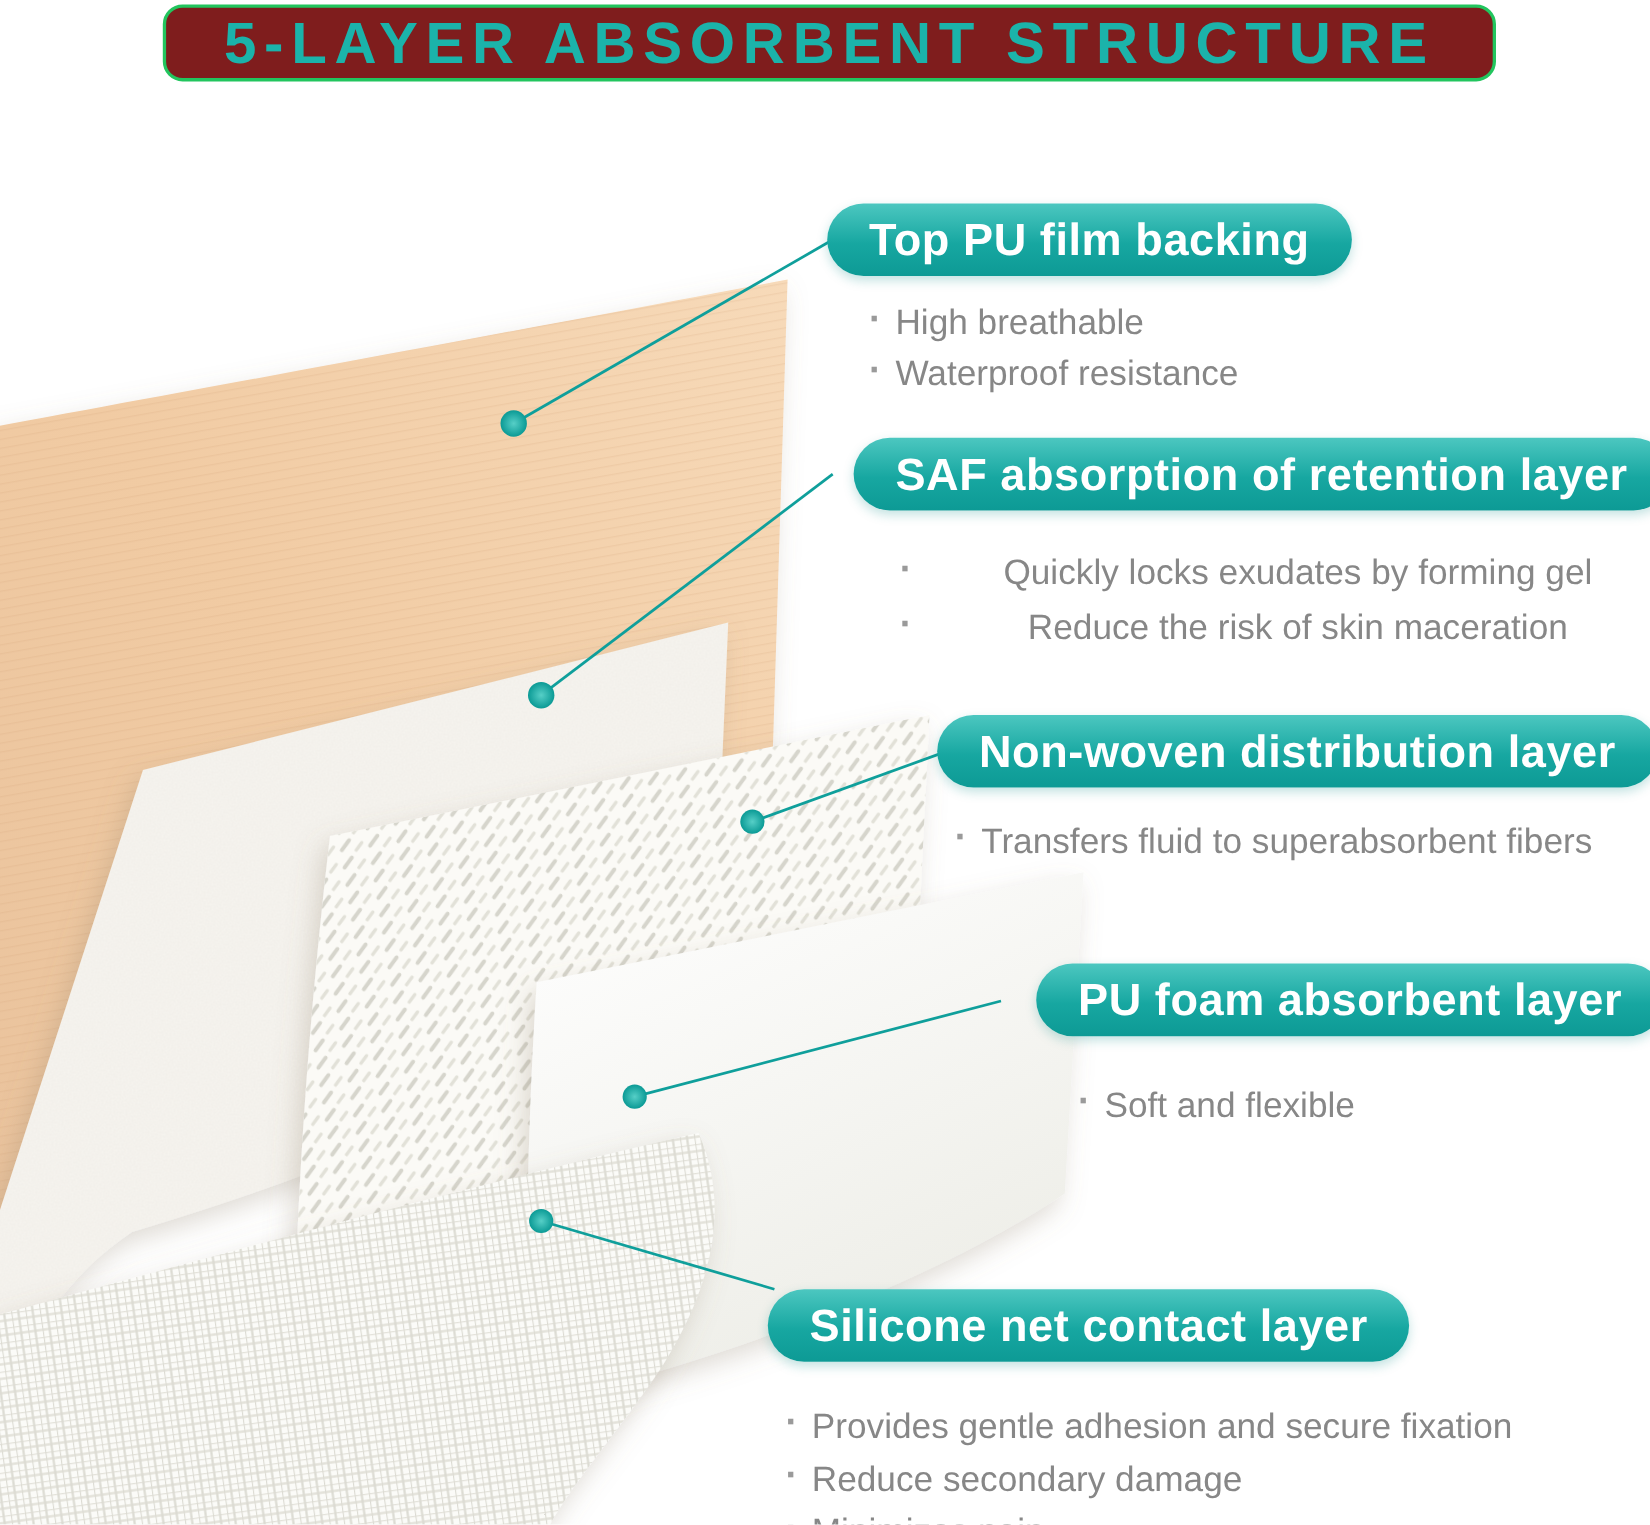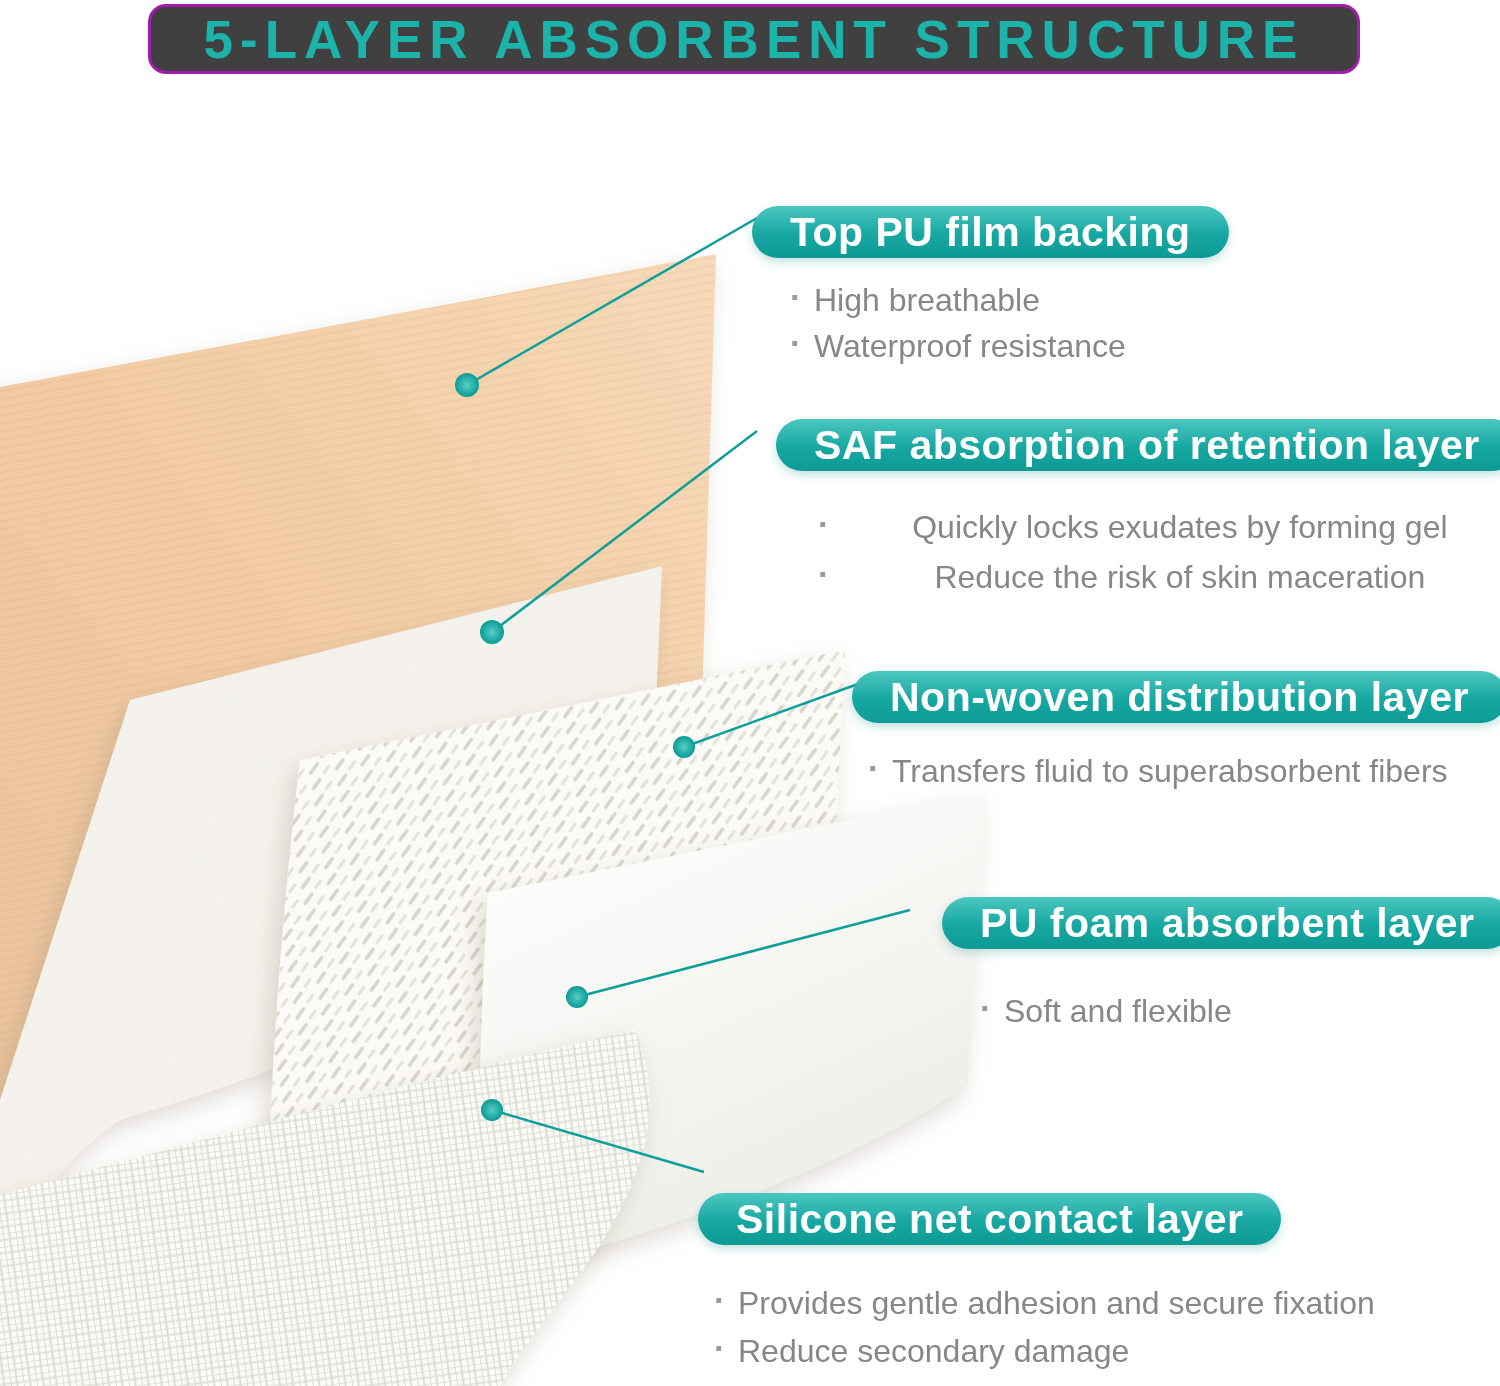--- a/index.html
+++ b/index.html
@@ -6,36 +6,35 @@
   body { width: 1500px; height: 1386px; overflow: hidden; position: relative;
          font-family: "Liberation Sans", sans-serif; }
 
   .canvas { position: absolute; inset: 0; width: 1500px; height: 1386px; }
 
   .illustration { position: absolute; left: 0; top: 0; width: 1500px; height: 1386px; }
 
   
   .title-box {
     position: absolute; left: 148px; top: 4px; width: 1206px; height: 64px;
-    border: 3px solid #a21caf; border-radius: 18px; background: #404040;
+    border: 3px solid #22c55e; border-radius: 18px; background: #7f1d1d;
     display: flex; align-items: center; justify-content: center;
   }
   .title-box span {
     color: #1bb3aa; font-size: 53px; font-weight: bold; letter-spacing: 7px;
     white-space: nowrap;
   }
 
   
   .callout { position: absolute; }
   .pill {
     display: inline-flex; align-items: center;
-    height: 52px; padding: 0 38px; border-radius: 34px;
+    height: 66px; padding: 0 38px; border-radius: 34px;
     background: linear-gradient(180deg, #4cc7c0 0%, #17a7a1 55%, #0d9a95 100%);
     box-shadow: 0 4px 10px rgba(13,140,135,0.25);
-    margin-top: 21px;
   }
   .pill span {
     color: #ffffff; font-size: 41px; font-weight: bold; white-space: nowrap;
     letter-spacing: 0.5px;
   }
   .bullets { list-style: none; margin: 0; padding: 0; }
   .bullets li {
     position: relative; color: #878787; font-size: 32px; line-height: 1.0;
     padding-left: 26px; white-space: nowrap;
   }

